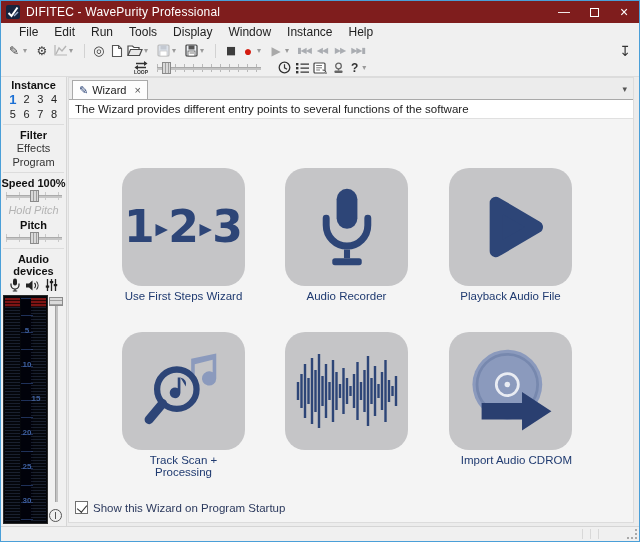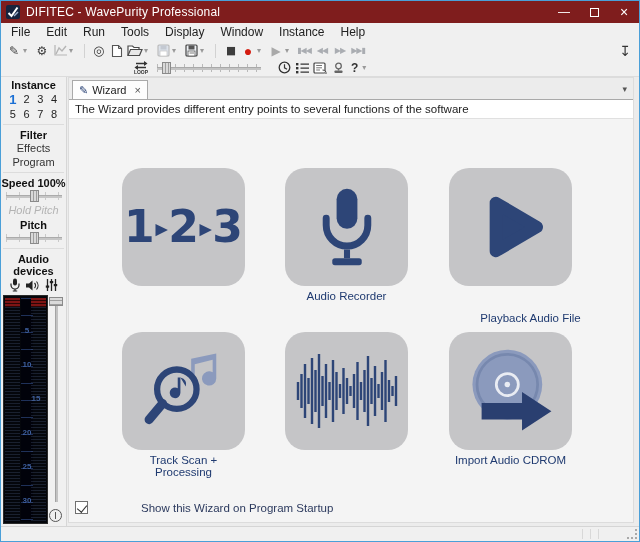--- a/index.html
+++ b/index.html
@@ -12,21 +12,21 @@
               display:flex; align-items:center; color:#fff; }
   .app-icon { width:14px; height:14px; margin:0 6px 0 5px; flex:0 0 auto; }
   .title-text { font-size:12px; letter-spacing:.2px; }
   .win-btns { margin-left:auto; display:flex; height:22px; }
   .win-btn { width:30px; height:22px; display:flex; align-items:center; justify-content:center;
              color:#fff; font-size:12px; cursor:default; }
   .max-box { width:9px; height:9px; border:1px solid #fff; display:inline-block; }
 
   
   .menubar { position:absolute; left:0; top:22px; right:0; height:19px; background:#f0f0f0;
-             display:flex; padding-left:2px; }
+             display:flex; padding-left:10px; }
   .menu-item { font-size:12px; color:#222; padding:0 8px; line-height:19px; }
 
   
   .toolbar1 { position:absolute; left:0; top:41px; right:0; height:17px; background:#f0f0f0;
               display:flex; align-items:center; padding-left:4px; }
   .toolbar2 { position:absolute; left:0; top:58px; right:0; height:18px; background:#f0f0f0;
               border-bottom:1px solid #dcdcdc; display:flex; align-items:center; }
   .tbtn { display:flex; align-items:center; justify-content:center; height:16px; min-width:16px;
           margin:0 1px; font-size:12px; color:#3a3a3a; }
   .tbtn.disabled { color:#b5b5b5; }
@@ -109,21 +109,21 @@
           display:flex; align-items:center; justify-content:center; }
   .tile-label { position:absolute; width:123px; text-align:center; font-size:11.5px; color:#1f3a70; }
   .steps-ic { display:flex; align-items:center; color:#2d4577; font-weight:bold; }
   .steps-ic .d { font-size:44px; line-height:44px; font-family:"DejaVu Sans", sans-serif; }
   .steps-ic .a { font-size:15px; margin:4px 1px 0; }
 
   .chk-row { position:absolute; left:6px; bottom:8px; display:flex; align-items:center; }
   .chk-box { width:13px; height:13px; border:1px solid #707070; background:#fff; position:relative; margin-right:5px; }
   .chk-box::after { content:""; position:absolute; left:2.5px; top:1px; width:5px; height:8px;
       border:solid #333; border-width:0 1.6px 1.6px 0; transform:rotate(40deg); }
-  .chk-label { font-size:11.5px; color:#2c3a5e;margin-left:48px; }
+  .chk-label { font-size:11.5px; color:#2c3a5e; }
 
   
   .statusbar { position:absolute; left:0; bottom:0; right:0; height:15px; background:#f0f0f0;
                border-top:1px solid #d5d5d5; }
   .st-div { position:absolute; top:2px; bottom:2px; width:1px; background:#d8d8d8; }
   .grip { position:absolute; right:1px; bottom:1px; width:11px; height:11px;
       background:
         radial-gradient(circle at 9px 9px,#a9a9a9 1px,transparent 1.4px),
         radial-gradient(circle at 5px 9px,#a9a9a9 1px,transparent 1.4px),
         radial-gradient(circle at 9px 5px,#a9a9a9 1px,transparent 1.4px),
@@ -359,37 +359,38 @@
 
       <div class="tile" style="left:53px; top:90px;">
         <span class="steps-ic">
           <span class="d">1</span>
             <span class="a">▶</span>
             <span class="d">2</span>
             <span class="a">▶</span>
             <span class="d">3</span>
         </span>
       </div>
+      <div class="tile-label" style="left:53px; top:212px;">Use First Steps Wizard</div>
 
       <div class="tile" style="left:216px; top:90px;">
         <svg width="78" height="84" viewBox="0 0 90 96">
           <rect x="33" y="4" width="24" height="46" rx="12" fill="#2d4577"></rect>
           <path d="M21 38 v8 a24 24 0 0 0 48 0 v-8" fill="none" stroke="#2d4577" stroke-width="8" stroke-linecap="round"></path>
           <rect x="41.5" y="74" width="7" height="10" fill="#2d4577"></rect>
           <rect x="28" y="84" width="34" height="8" rx="3" fill="#2d4577"></rect>
         </svg>
       </div>
       <div class="tile-label" style="left:216px; top:212px;">Audio Recorder</div>
 
       <div class="tile" style="left:380px; top:90px;">
         <svg width="80" height="80" viewBox="0 0 90 90">
           <polygon points="28,18 74,45 28,72" fill="#2d4577" stroke="#2d4577" stroke-width="14" stroke-linejoin="round"></polygon>
         </svg>
       </div>
-      <div class="tile-label" style="left:400px; top:212px;margin-top:22px;">Playback Audio File</div>
+      <div class="tile-label" style="left:380px; top:212px;">Playback Audio File</div>
 
       <div class="tile" style="left:53px; top:254px;">
         <svg width="86" height="86" viewBox="0 0 96 96">
           <path d="M56 12 L84 6 V34 a8 8 0 1 1 -4 -7 V13 L60 18 V42 a8 8 0 1 1 -4 -7 Z" fill="#8b9abd"></path>
           <circle cx="40" cy="46" r="22" fill="#c5c5c7" stroke="#2d4577" stroke-width="7"></circle>
           <path d="M24 62 L9 80" stroke="#2d4577" stroke-width="10" stroke-linecap="round"></path>
           <path d="M44 33 V50 a6 6 0 1 1 -3 -5.2 V33 Z M44 33 q8 2 6 10" fill="#2d4577"></path>
         </svg>
       </div>
       <div class="tile-label" style="left:53px; top:376px;">Track Scan + Processing</div>
@@ -402,21 +403,21 @@
 
       <div class="tile" style="left:380px; top:254px;">
         <svg width="92" height="90" viewBox="0 0 100 98">
           <circle cx="46" cy="42" r="38" fill="#8b9abd"></circle>
           <circle cx="46" cy="42" r="33" fill="none" stroke="#7788ae" stroke-width="3"></circle>
           <circle cx="46" cy="42" r="12" fill="none" stroke="#e9ecf3" stroke-width="3"></circle>
           <circle cx="46" cy="42" r="3" fill="#e9ecf3"></circle>
           <path d="M18 62 H62 V50 L94 71 L62 92 V80 H18 Z" fill="#2a3f70"></path>
         </svg>
       </div>
-      <div class="tile-label" style="left:380px; top:376px;">Import Audio CDROM</div>
+      <div class="tile-label" style="left:380px; top:376px;text-align:right;">Import Audio CDROM</div>
 
       <div class="chk-row">
         <span class="chk-box"></span>
         <span class="chk-label">Show this Wizard on Program Startup</span>
       </div>
     </div>
   </div>
 
   <div class="statusbar">
     <span class="st-div" style="right:56px;"></span>

